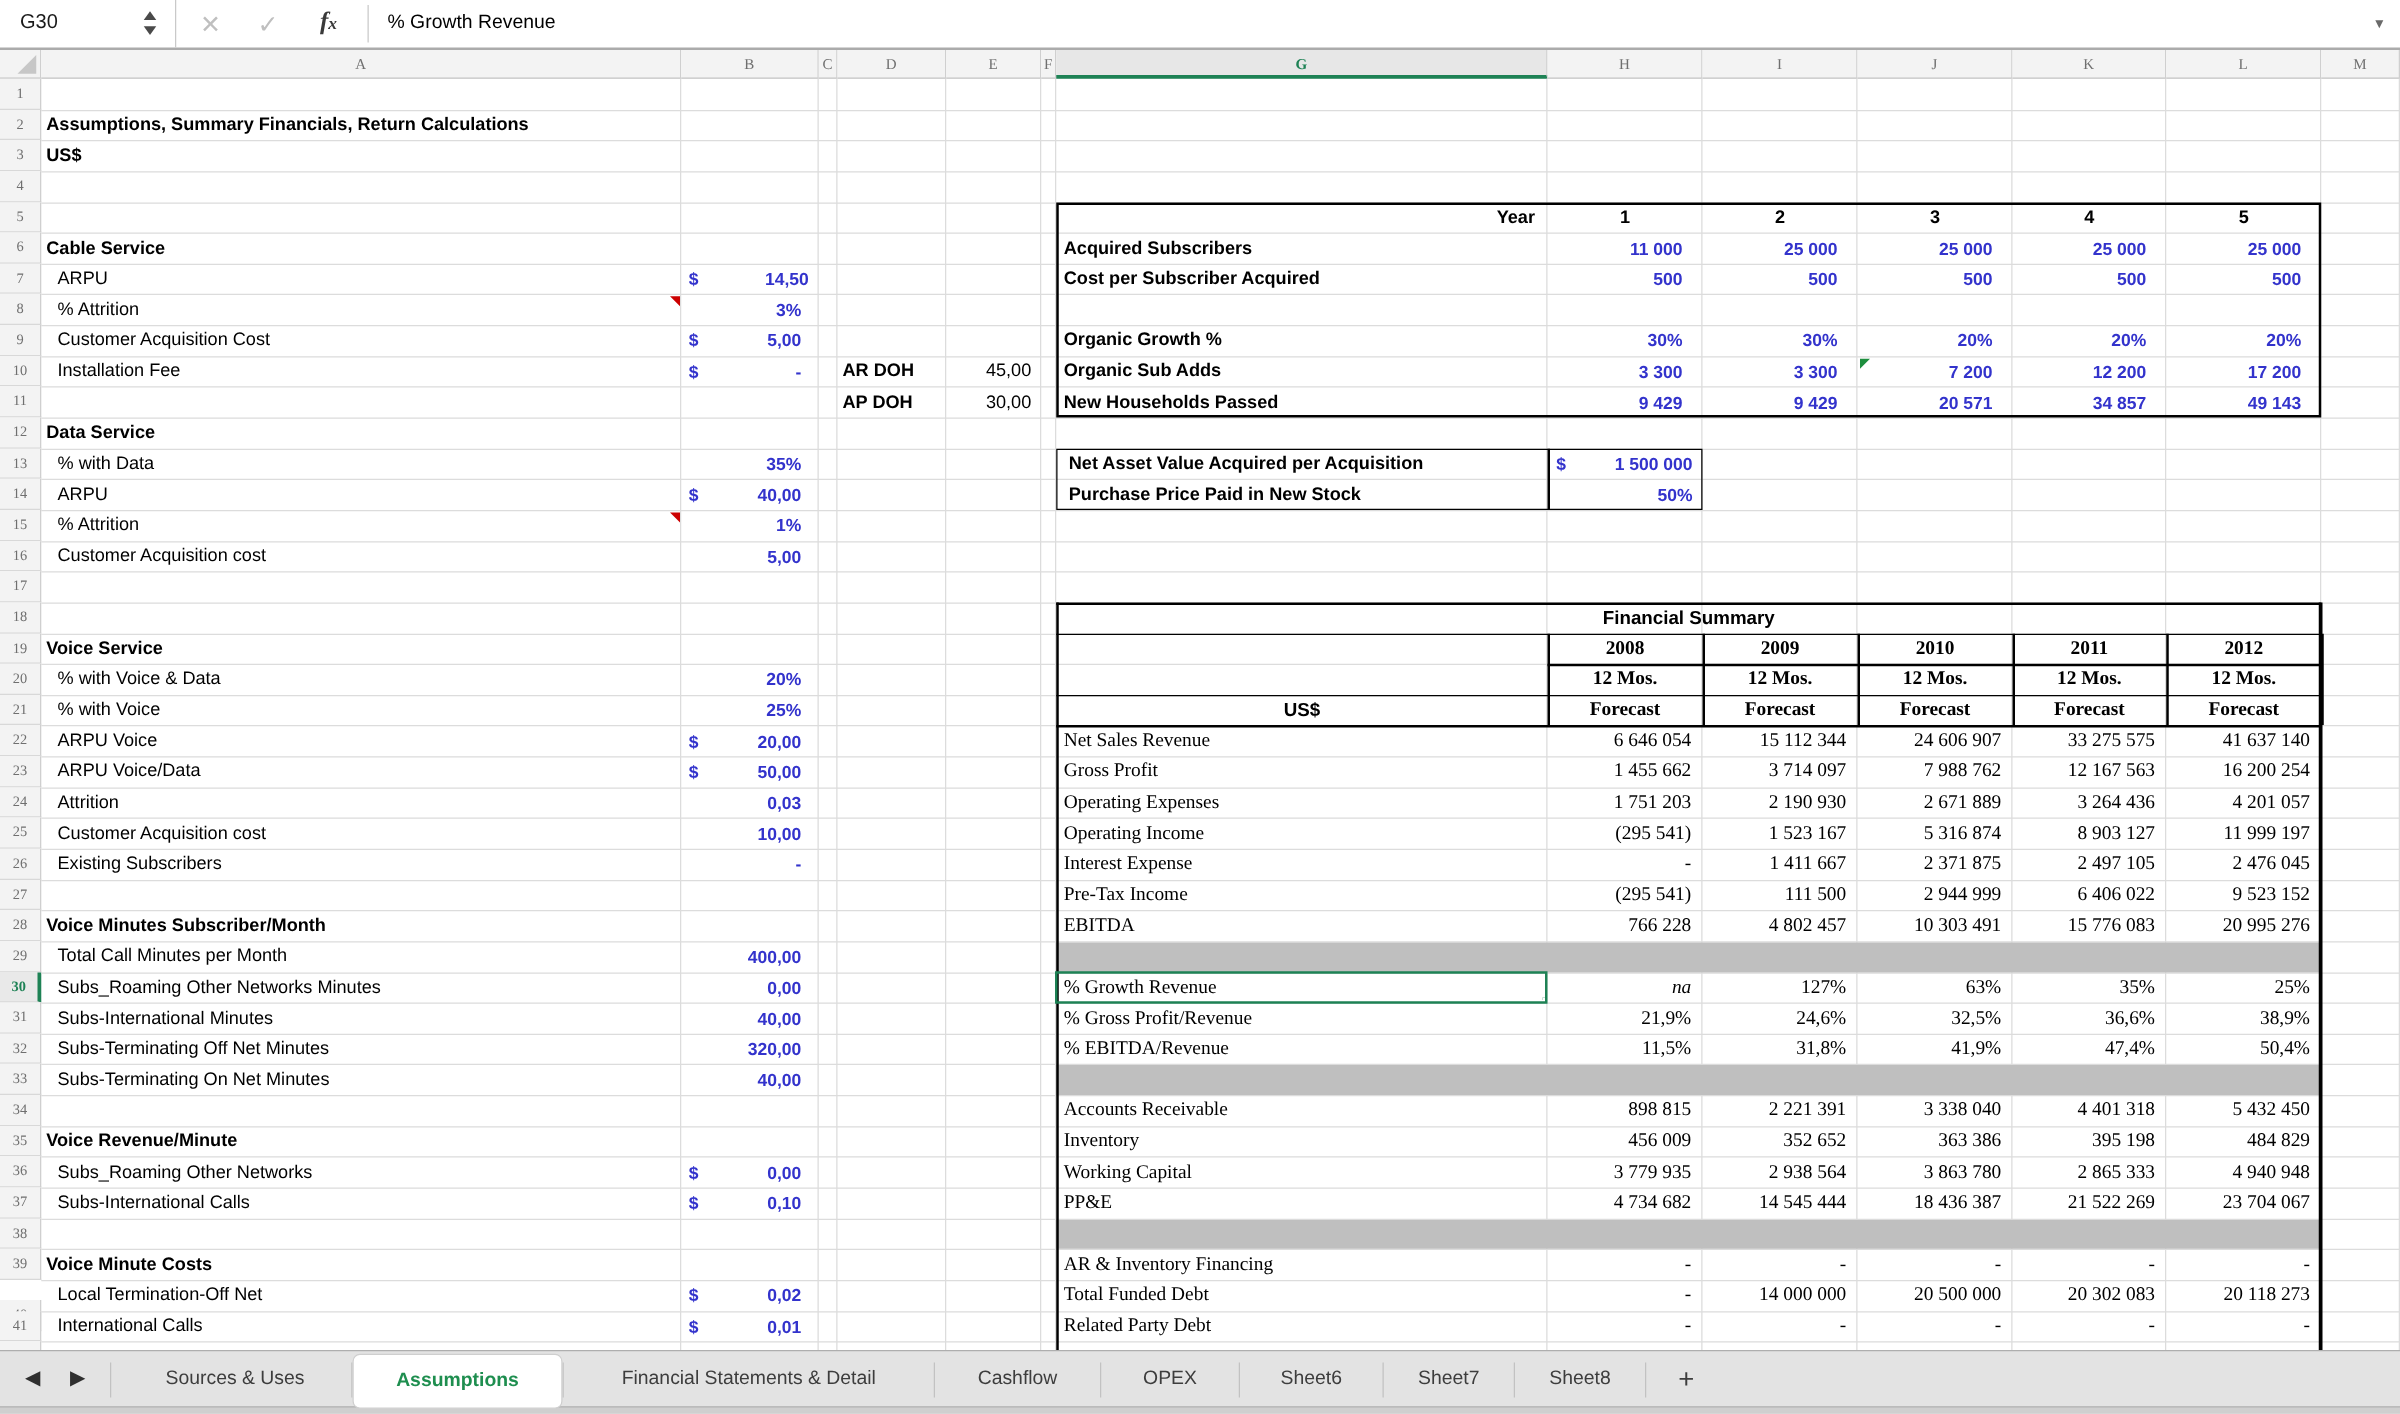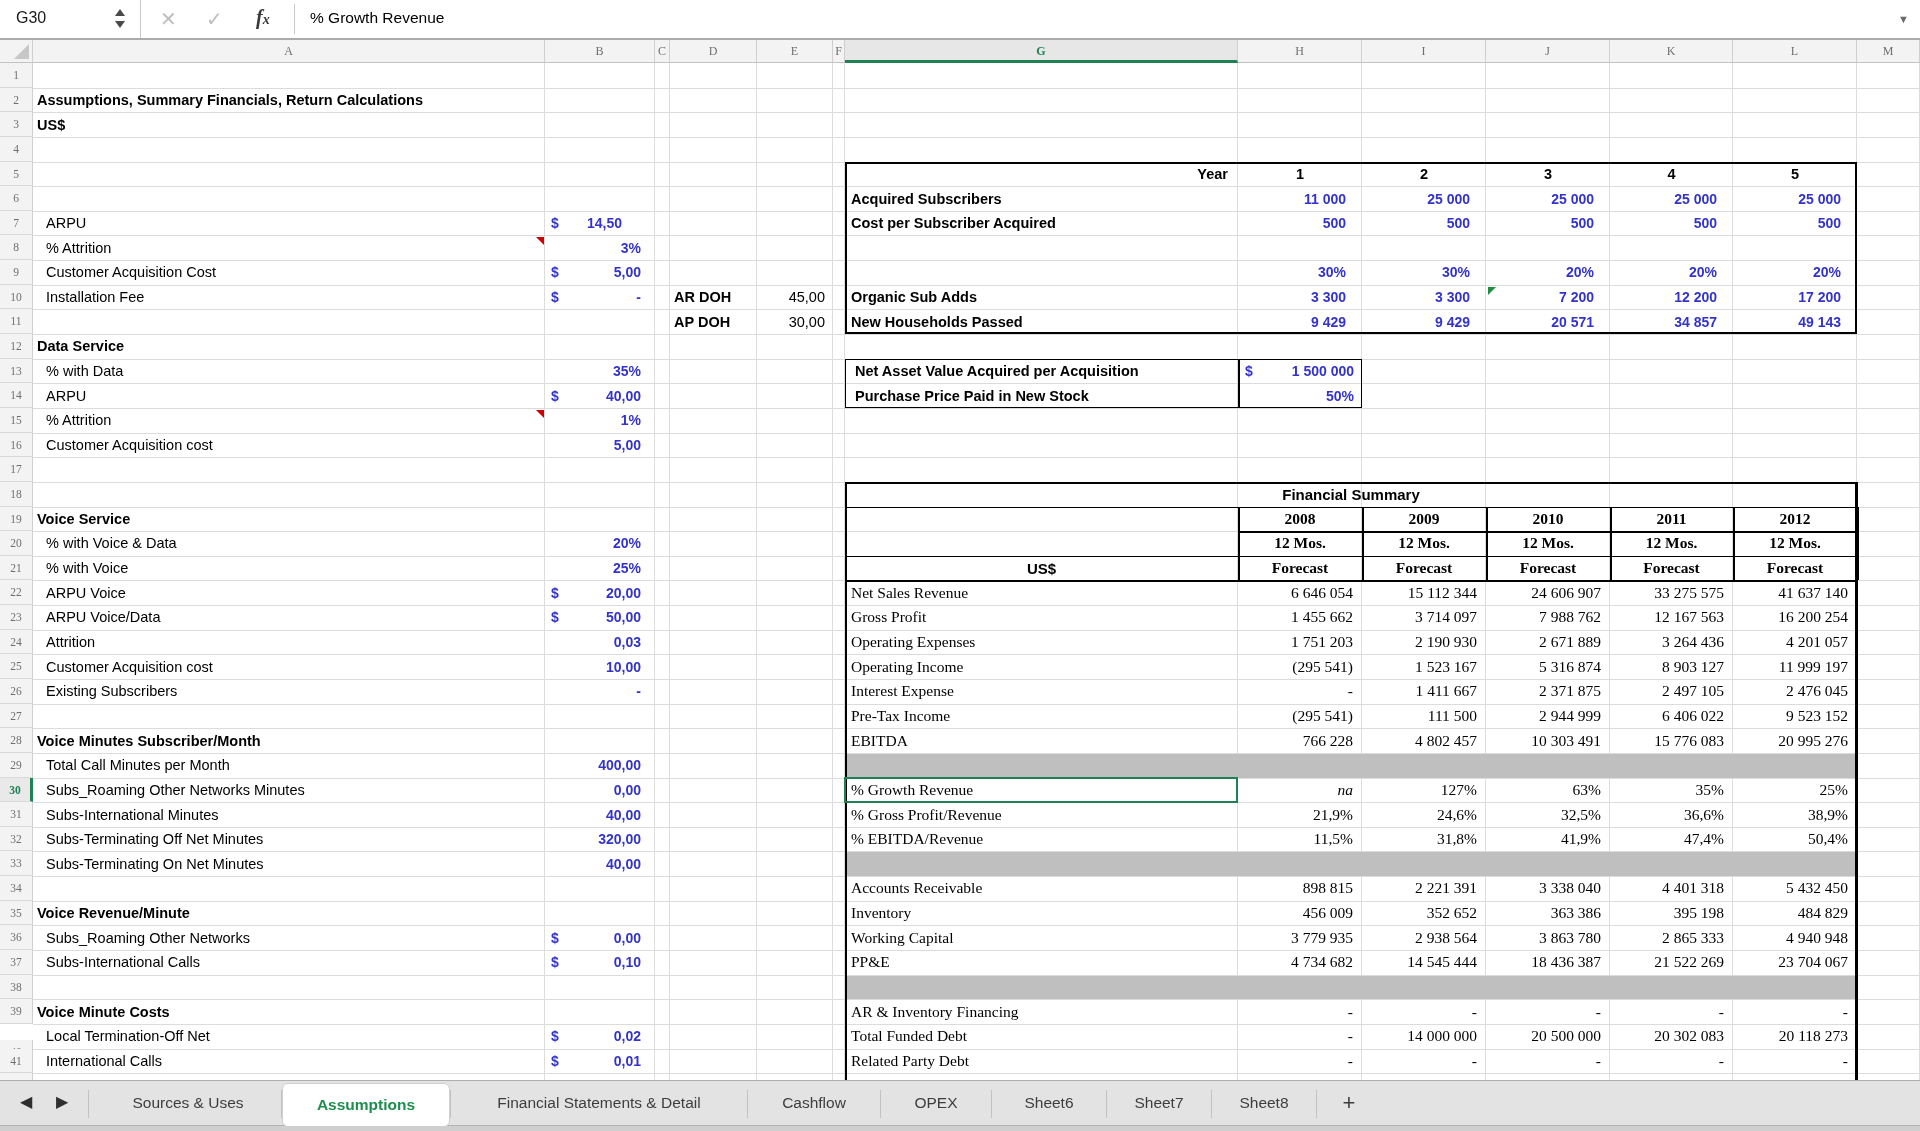--- a/index.html
+++ b/index.html
@@ -185,23 +185,24 @@
     <div class="abs gridline" style="left: 33px; top: 975px; width: 1887px; height: 1px;"></div>
     <div class="abs gridline" style="left: 33px; top: 999px; width: 1887px; height: 1px;"></div>
     <div class="abs gridline" style="left: 33px; top: 1024px; width: 1887px; height: 1px;"></div>
     <div class="abs gridline" style="left: 33px; top: 1049px; width: 1887px; height: 1px;"></div>
     <div class="abs gridline" style="left: 33px; top: 1073px; width: 1887px; height: 1px;"></div>
     <div class="abs gray-band" style="left: 845px; top: 753.92px; width: 1011px; height: 23.64px;"></div>
     <div class="abs gray-band" style="left: 845px; top: 852.48px; width: 1011px; height: 23.64px;"></div>
     <div class="abs gray-band" style="left: 845px; top: 975.68px; width: 1011px; height: 23.64px;"></div>
     <div class="abs cell b" style="left: 37px; top: 87.64px; width: 500px; height: 24.64px;">Assumptions, Summary Financials, Return Calculations</div>
     <div class="abs cell b" style="left: 37px; top: 112.28px; width: 500px; height: 24.64px;">US$</div>
+    <div class="abs cell b" style="left: 37px; top: 186.2px; width: 500px; height: 24.64px;">Cable Service</div>
     <div class="abs cell" style="left: 46px; top: 210.84px; width: 500px; height: 24.64px;">ARPU</div>
     <div class="abs cell blue" style="left: 551px; top: 210.84px; width: 20px; height: 24.64px;">$</div>
-    <div class="abs cell blue right" style="left: 526px; top: 210.84px; width: 96px; height: 24.64px;">14,50</div>
+    <div class="abs cell blue right" style="left: 551px; top: 210.84px; width: 96px; height: 24.64px;">14,50</div>
     <div class="abs cell" style="left: 46px; top: 235.48px; width: 500px; height: 24.64px;">% Attrition</div>
     <div class="abs cell blue right" style="left: 545px; top: 235.48px; width: 96px; height: 24.64px;">3%</div>
     <div class="abs cmt-tri" style="left: 536px; top: 237.48px; width: 0px; height: 0px;"></div>
     <div class="abs cell" style="left: 46px; top: 260.12px; width: 500px; height: 24.64px;">Customer Acquisition Cost</div>
     <div class="abs cell blue" style="left: 551px; top: 260.12px; width: 20px; height: 24.64px;">$</div>
     <div class="abs cell blue right" style="left: 545px; top: 260.12px; width: 96px; height: 24.64px;">5,00</div>
     <div class="abs cell" style="left: 46px; top: 284.76px; width: 500px; height: 24.64px;">Installation Fee</div>
     <div class="abs cell blue" style="left: 551px; top: 284.76px; width: 20px; height: 24.64px;">$</div>
     <div class="abs cell blue right" style="left: 545px; top: 284.76px; width: 96px; height: 24.64px;">-</div>
     <div class="abs cell b" style="left: 37px; top: 334.04px; width: 500px; height: 24.64px;">Data Service</div>
@@ -273,20 +274,21 @@
     <div class="abs cell blue right" style="left: 1362px; top: 186.2px; width: 108px; height: 24.64px;">25 000</div>
     <div class="abs cell blue right" style="left: 1486px; top: 186.2px; width: 108px; height: 24.64px;">25 000</div>
     <div class="abs cell blue right" style="left: 1610px; top: 186.2px; width: 107px; height: 24.64px;">25 000</div>
     <div class="abs cell blue right" style="left: 1733px; top: 186.2px; width: 108px; height: 24.64px;">25 000</div>
     <div class="abs cell b" style="left: 851px; top: 210.84px; width: 393px; height: 24.64px;">Cost per Subscriber Acquired</div>
     <div class="abs cell blue right" style="left: 1238px; top: 210.84px; width: 108px; height: 24.64px;">500</div>
     <div class="abs cell blue right" style="left: 1362px; top: 210.84px; width: 108px; height: 24.64px;">500</div>
     <div class="abs cell blue right" style="left: 1486px; top: 210.84px; width: 108px; height: 24.64px;">500</div>
     <div class="abs cell blue right" style="left: 1610px; top: 210.84px; width: 107px; height: 24.64px;">500</div>
     <div class="abs cell blue right" style="left: 1733px; top: 210.84px; width: 108px; height: 24.64px;">500</div>
+    <div class="abs cell b" style="left: 851px; top: 260.12px; width: 393px; height: 24.64px;">Organic Growth %</div>
     <div class="abs cell blue right" style="left: 1238px; top: 260.12px; width: 108px; height: 24.64px;">30%</div>
     <div class="abs cell blue right" style="left: 1362px; top: 260.12px; width: 108px; height: 24.64px;">30%</div>
     <div class="abs cell blue right" style="left: 1486px; top: 260.12px; width: 108px; height: 24.64px;">20%</div>
     <div class="abs cell blue right" style="left: 1610px; top: 260.12px; width: 107px; height: 24.64px;">20%</div>
     <div class="abs cell blue right" style="left: 1733px; top: 260.12px; width: 108px; height: 24.64px;">20%</div>
     <div class="abs cell b" style="left: 851px; top: 284.76px; width: 393px; height: 24.64px;">Organic Sub Adds</div>
     <div class="abs cell blue right" style="left: 1238px; top: 284.76px; width: 108px; height: 24.64px;">3 300</div>
     <div class="abs cell blue right" style="left: 1362px; top: 284.76px; width: 108px; height: 24.64px;">3 300</div>
     <div class="abs cell blue right" style="left: 1486px; top: 284.76px; width: 108px; height: 24.64px;">7 200</div>
     <div class="abs cell blue right" style="left: 1610px; top: 284.76px; width: 107px; height: 24.64px;">12 200</div>

